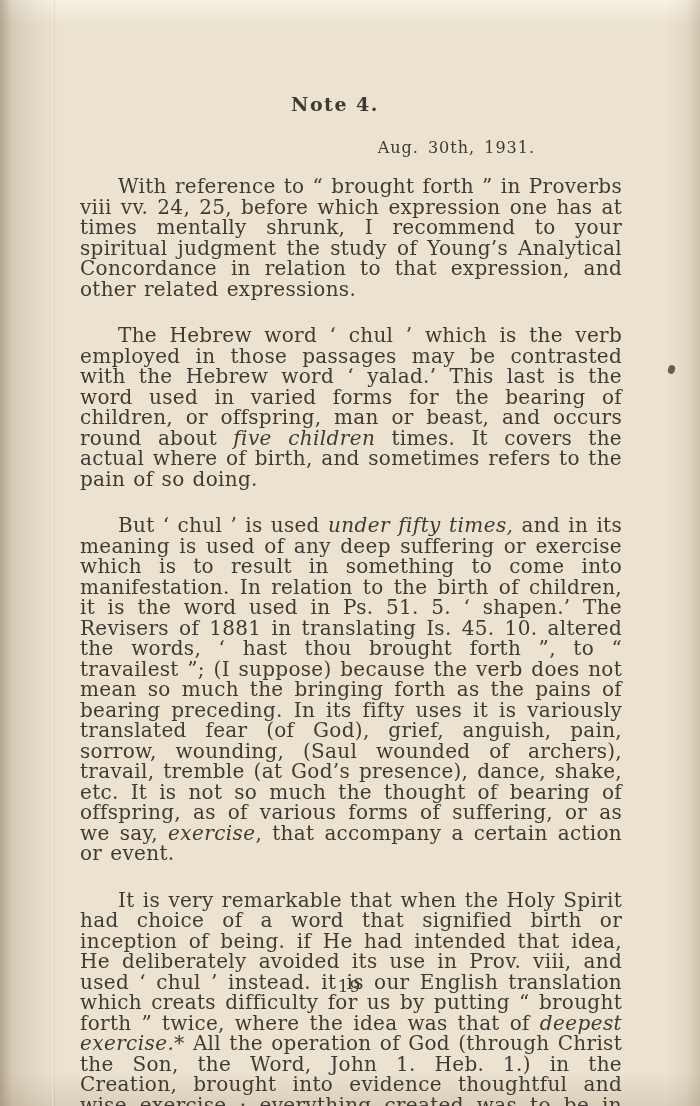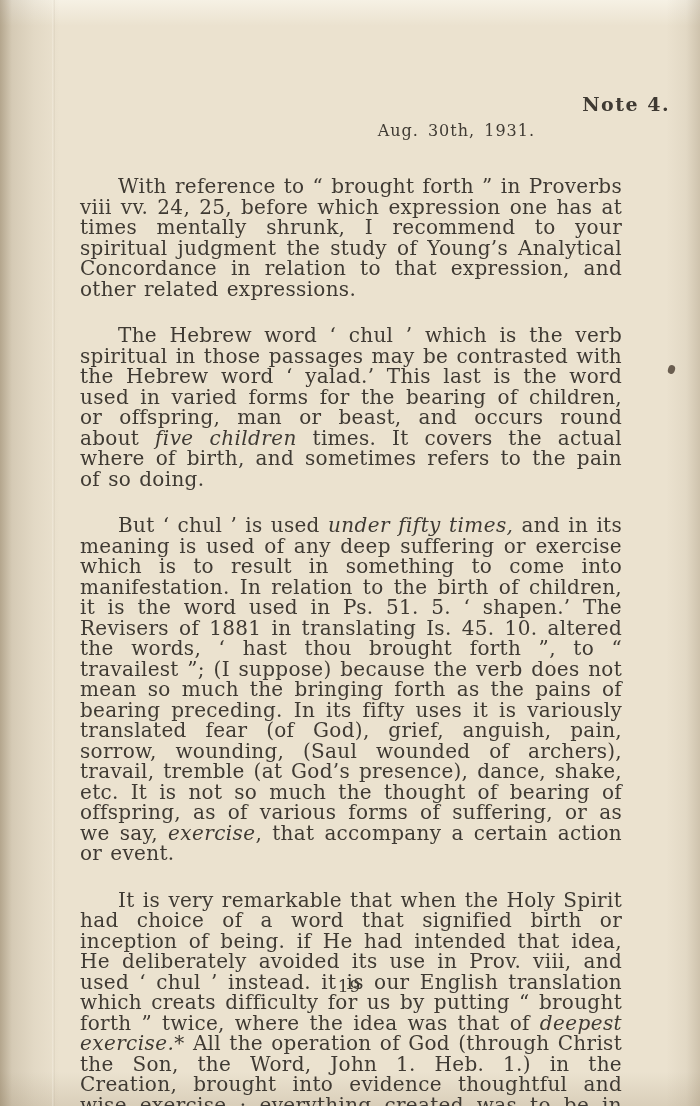--- a/index.html
+++ b/index.html
@@ -21,29 +21,29 @@
     font-family: "DejaVu Serif", "Liberation Serif", serif;
     color: #3f3a33;
   }
   .title {
     position: absolute;
     top: 93px;
     left: 0;
     width: 100%;
     padding-right: 30px;
     box-sizing: border-box;
-    text-align: right;
+    text-align: center;
     font-size: 19px;
     font-weight: bold;
     letter-spacing: 1.5px;
     margin: 0;
   }
   .date-line {
     position: absolute;
-    top: 121px;
+    top: 138px;
     right: 165px;
     font-size: 16px;
     letter-spacing: 1px;
     word-spacing: 3px;
   }
   .body-text {
     position: absolute;
     top: 176px;
     left: 80px;
     width: 542px;
@@ -98,19 +98,19 @@
 </style>
 </head>
 <body>
 
 <div class="paper">
   <div class="edge-crease"></div>
   <h1 class="title">Note 4.</h1>
   <div class="date-line">Aug. 30th, 1931.</div>
   <div class="body-text">
       <p><span>With reference to “ brought forth ” in Proverbs viii vv. 24, 25, before which expression one has at times mentally shrunk, I recommend to your spiritual judgment the study of Young’s Analytical Concordance in relation to that expression, and other related expressions.</span></p>
-      <p><span>The Hebrew word ‘ chul ’ which is the verb spiritual in those passages may be contrasted with the Hebrew word ‘ yalad.’  This last is the word used in varied forms for the bearing of children, or offspring, man or beast, and occurs round about </span><em>five children</em><span> times.  It covers the actual where of birth, and sometimes refers to the pain of so doing.</span></p>
+      <p><span>The Hebrew word ‘ chul ’ which is the verb employed in those passages may be contrasted with the Hebrew word ‘ yalad.’  This last is the word used in varied forms for the bearing of children, or offspring, man or beast, and occurs round about </span><em>five children</em><span> times.  It covers the actual where of birth, and sometimes refers to the pain of so doing.</span></p>
       <p><span>But ‘ chul ’ is used </span><em>under fifty times,</em><span> and in its meaning is used of any deep suffering or exercise which is to result in something to come into manifestation.  In relation to the birth of children, it is the word used in Ps. 51. 5. ‘ shapen.’  The Revisers of 1881 in translating Is. 45. 10. altered the words, ‘ hast thou brought forth ”, to “ travailest ”; (I suppose) because the verb does not mean so much the bringing forth as the pains of bearing preceding.  In its fifty uses it is variously translated fear (of God), grief, anguish, pain, sorrow, wounding, (Saul wounded of archers), travail, tremble (at God’s presence), dance, shake, etc.  It is not so much the thought of bearing of offspring, as of various forms of suffering, or as we say, </span><em>exercise</em><span>, that accompany a certain action or event.</span></p>
       <p><span>It is very remarkable that when the Holy Spirit had choice of a word that signified birth or inception of being. if He had intended that idea, He deliberately avoided its use in Prov. viii, and used ‘ chul ’ instead. it is our English translation which creats difficulty for us by putting “ brought forth ” twice, where the idea was that of </span><em>deepest exercise.*</em><span>  All the operation of God (through Christ the Son, the Word, John 1. Heb. 1.) in the Creation, brought into evidence thoughtful and wise exercise ; everything created was to be in one direction or another an expression of its Creator.  It</span></p>
     </div>
   <div class="speck"></div>
   <div class="page-number">19</div>
 </div>
 
 </body></html>

